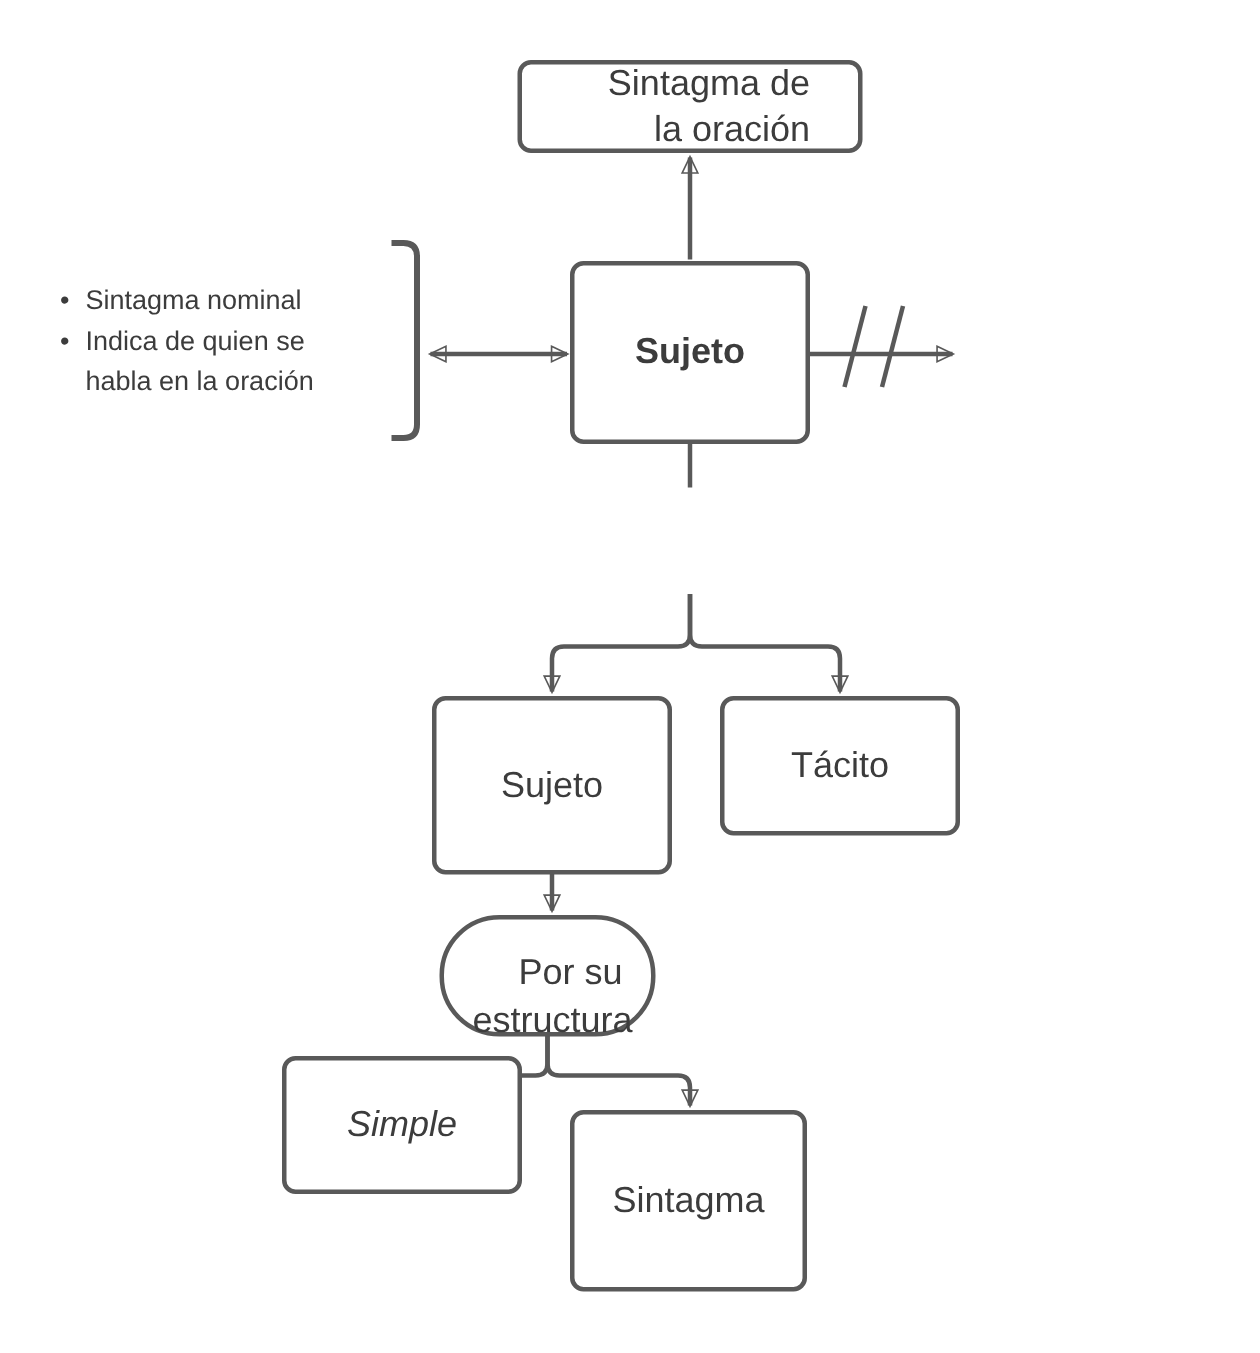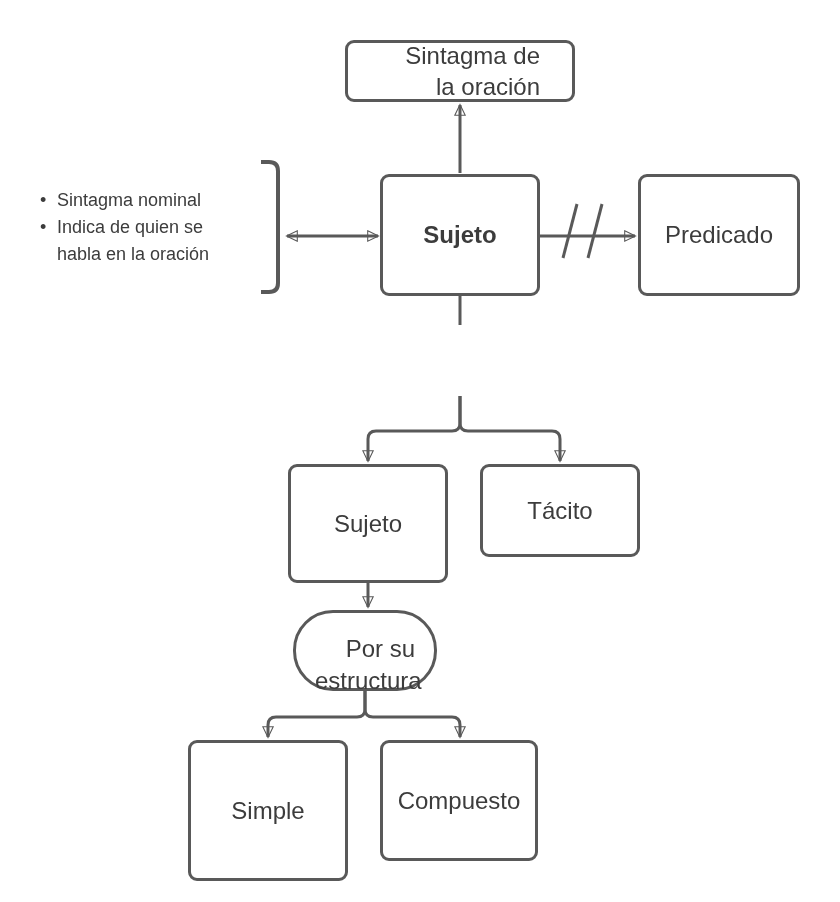--- a/index.html
+++ b/index.html
@@ -96,38 +96,35 @@
   </div>
 
   <div class="node" style="left:345px; top:40px; width:230px; height:62px;">
     <span class="lbl" style="max-width:160px;">Sintagma de la oración</span>
   </div>
 
   <div class="node" style="left:380px; top:174px; width:160px; height:122px;font-weight:bold;">
     <span class="lbl">Sujeto</span>
   </div>
 
-  <div class="node" style="left:638px; top:174px; width:162px; height:122px;">
-    <span class="lbl">Predicado</span>
-  </div>
 
 
   <div class="node" style="left:288px; top:464px; width:160px; height:119px;">
     <span class="lbl">Sujeto</span>
   </div>
 
   <div class="node" style="left:480px; top:464px; width:160px; height:93px;">
     <span class="lbl">Tácito</span>
   </div>
 
   <div class="node pill" style="left:293px; top:610px; width:144px; height:81px;">
     <span class="lbl" style="max-width:100px;margin-top:28px;">Por su estructura</span>
   </div>
 
-  <div class="node" style="left:188px; top:740px; width:160px; height:141px;">
+  <div class="node" style="left:188px; top:704px; width:160px; height:92px;font-style:italic;">
     <span class="lbl">Simple</span>
   </div>
 
   <div class="node" style="left:380px; top:740px; width:158px; height:121px;">
-    <span class="lbl">Compuesto</span>
+    <span class="lbl">Sintagma</span>
   </div>
 
 </div>
 
 </body></html>

